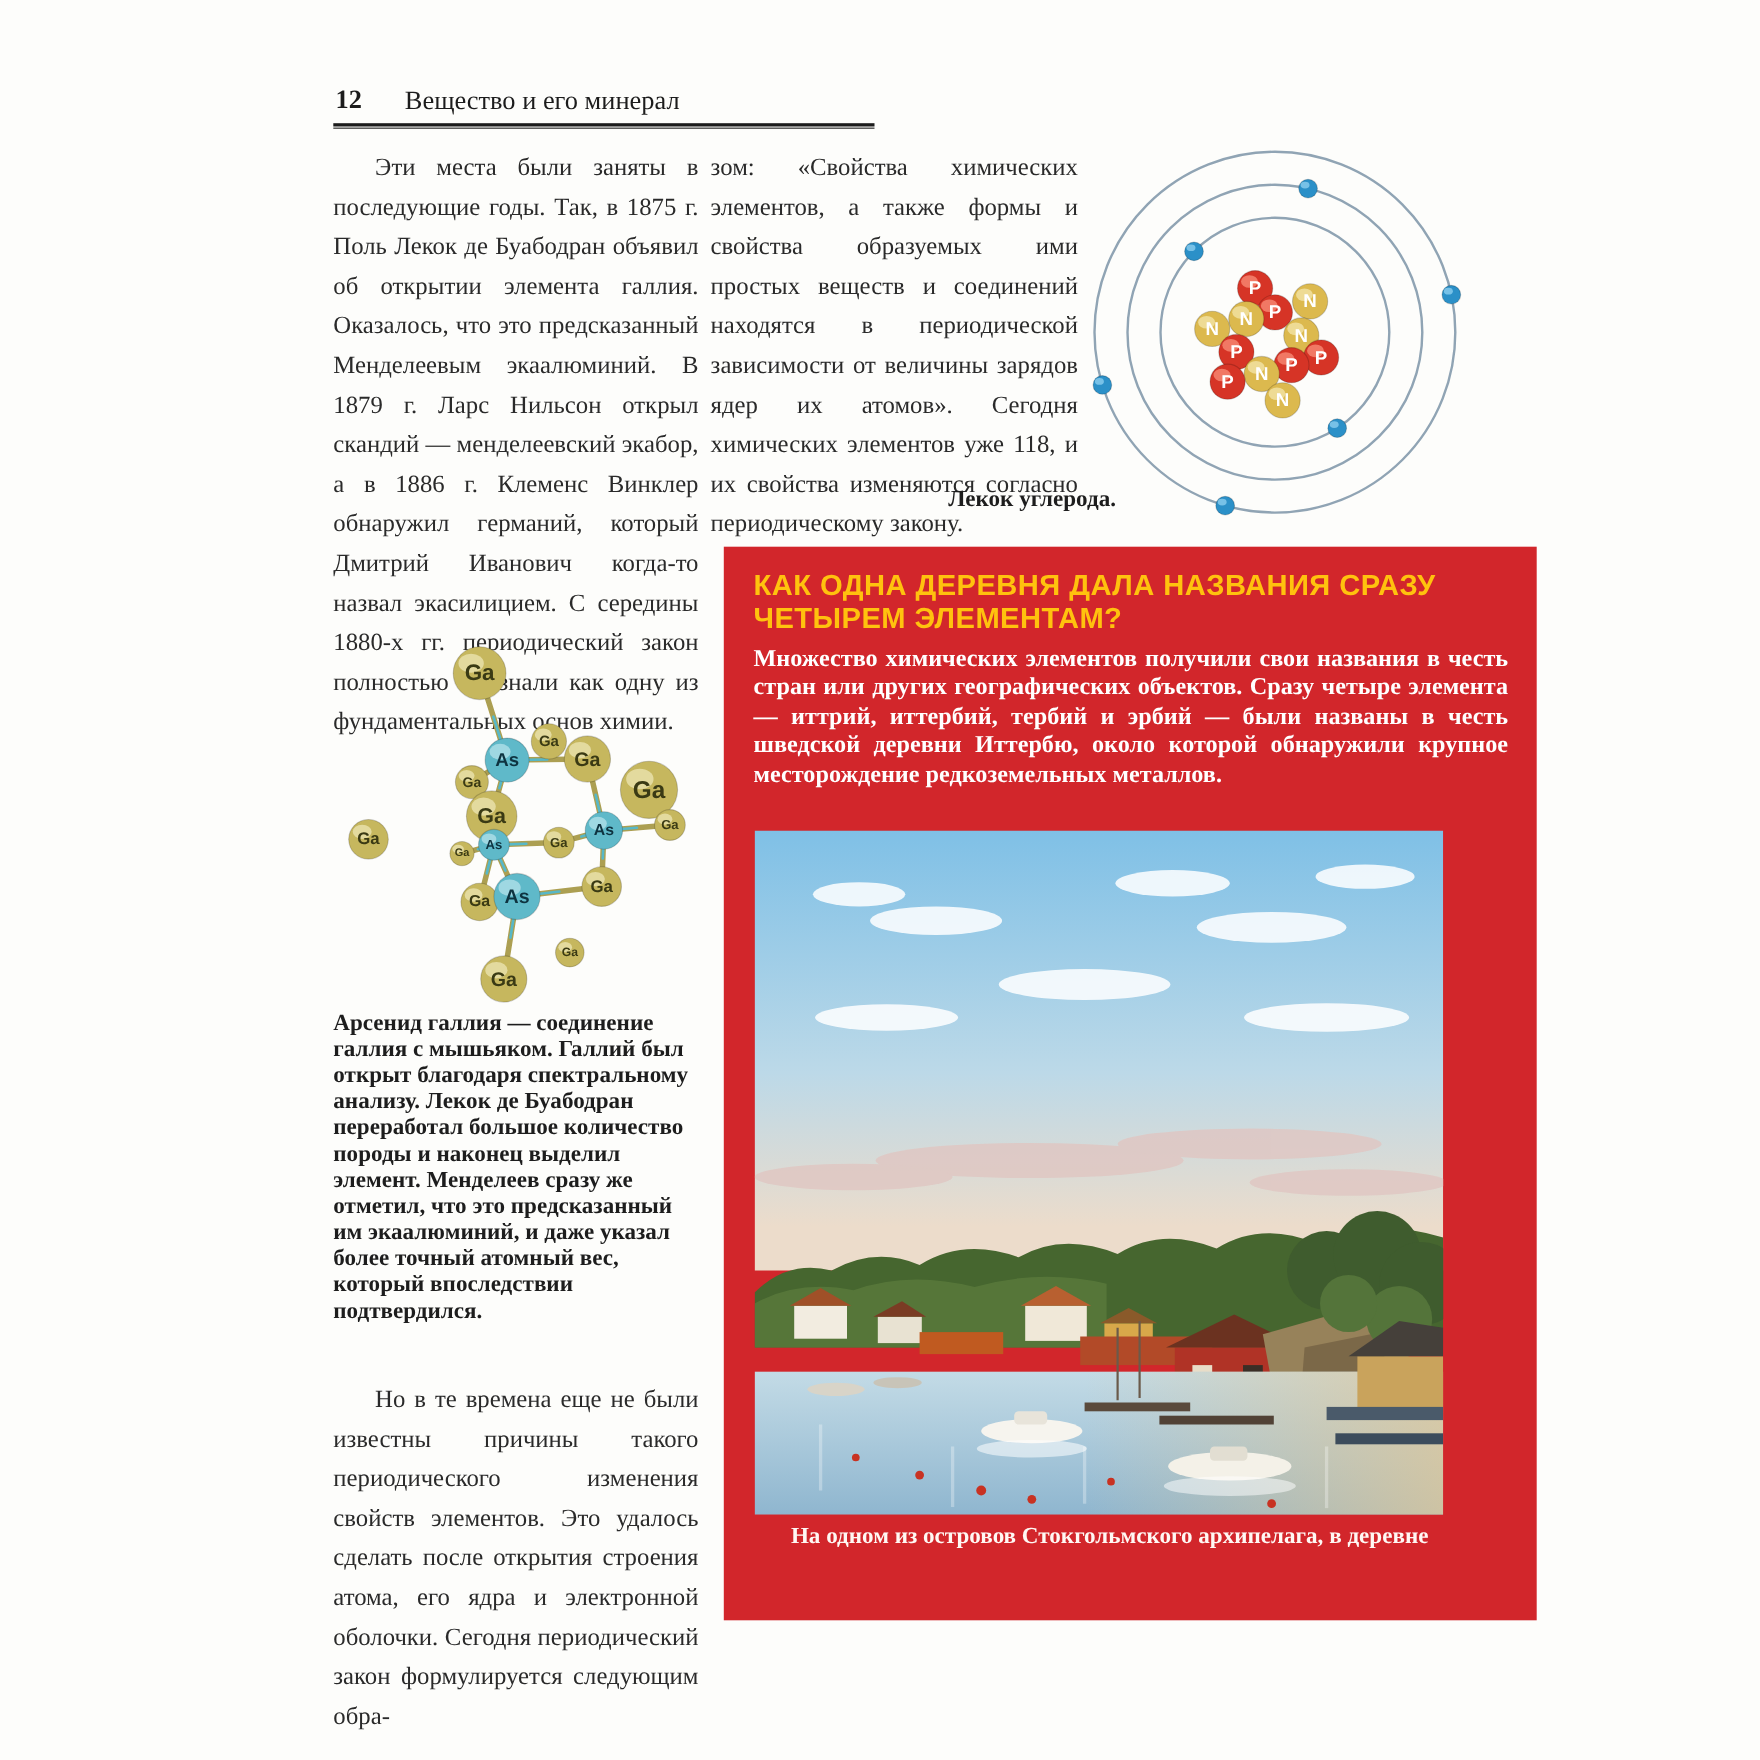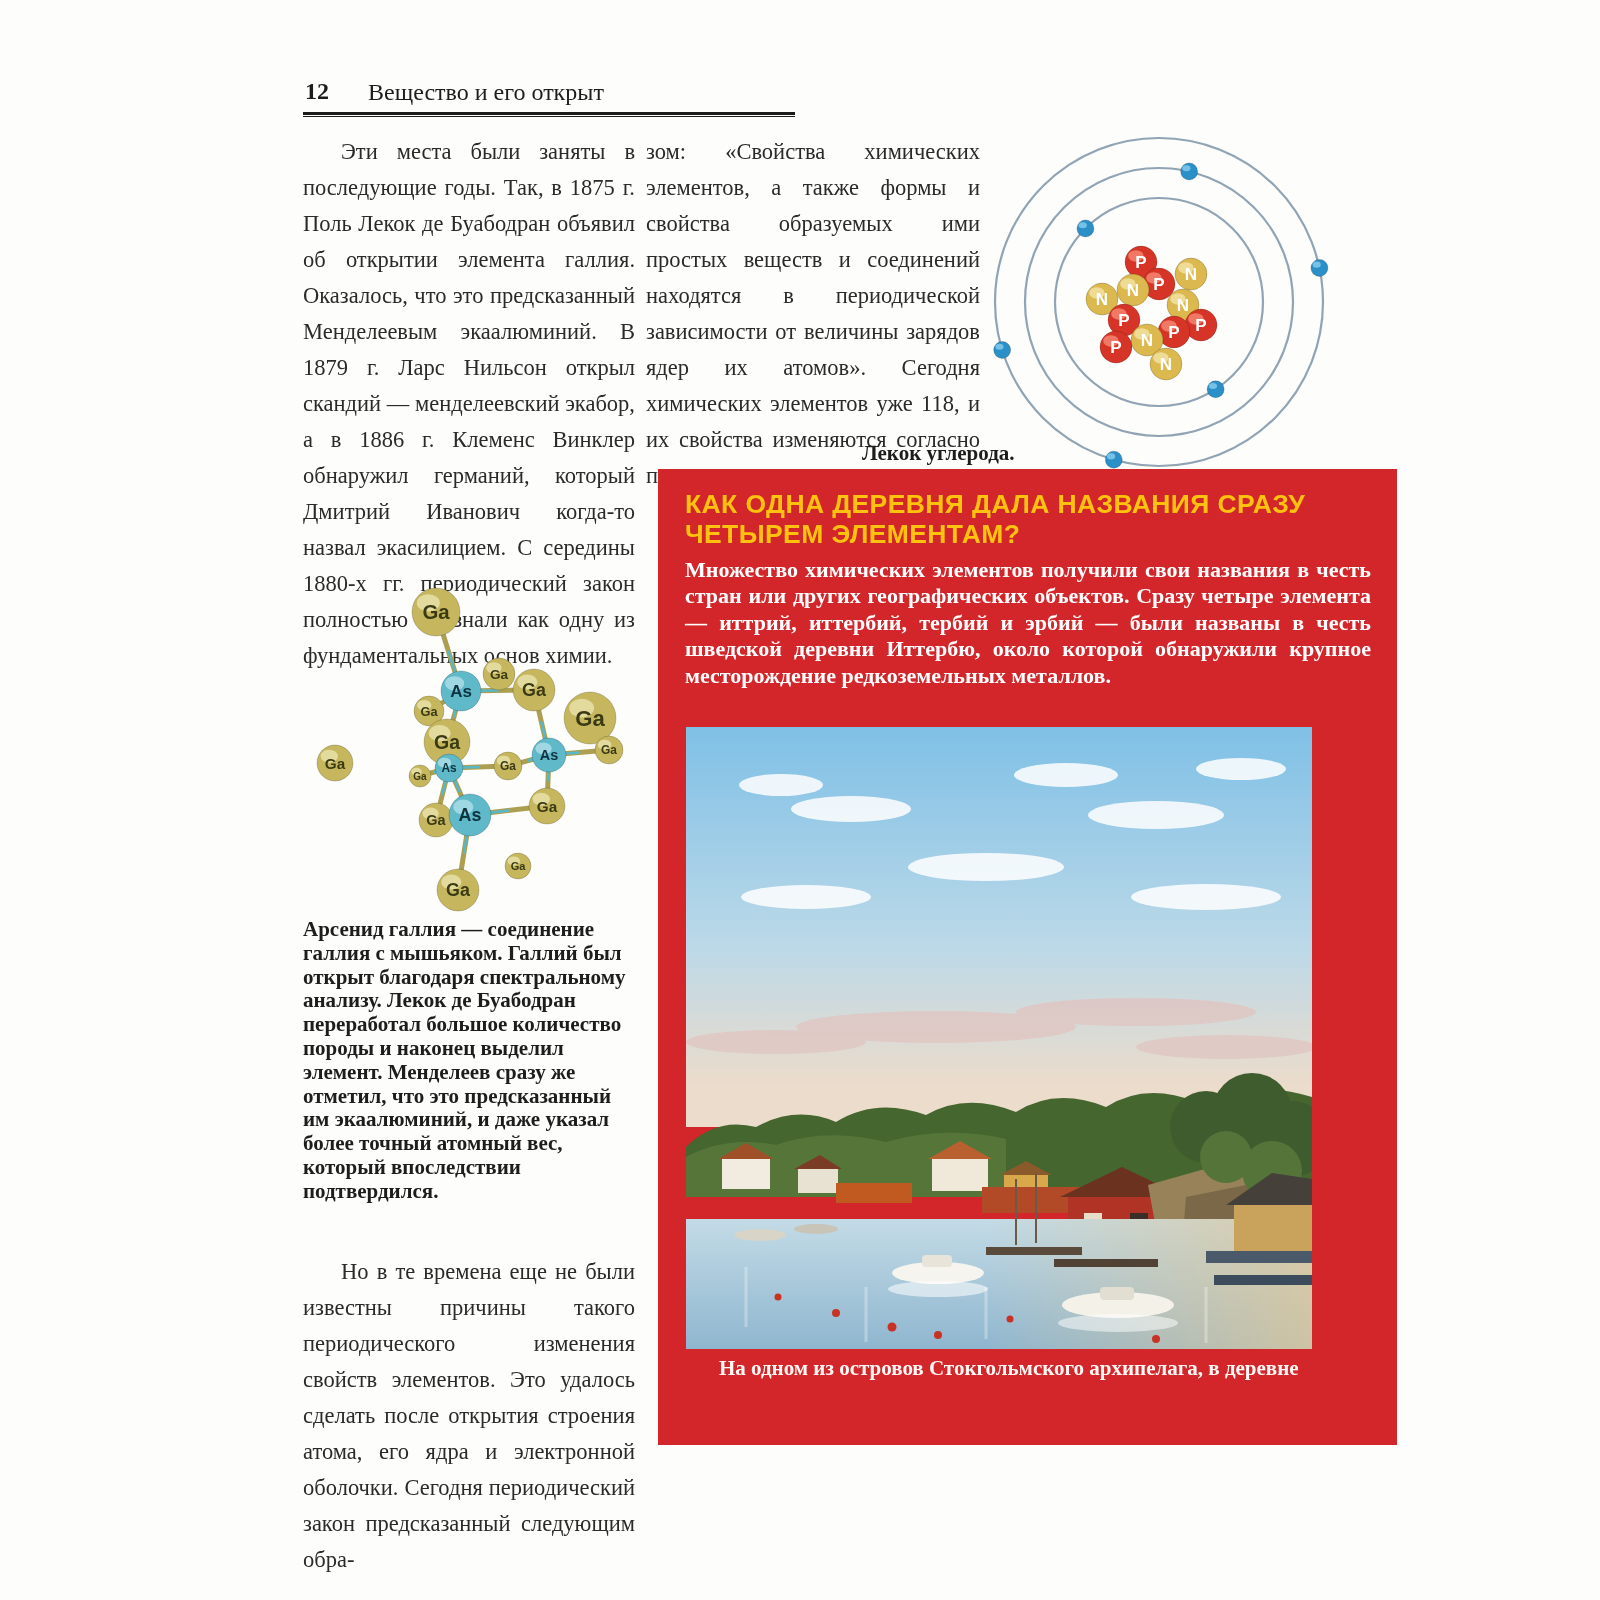--- a/index.html
+++ b/index.html
@@ -20,38 +20,38 @@
   .col1-p2{left:303px;top:1254px;width:332px;}
   .col2-p1{left:646px;top:134px;width:334px;}
   
   .fig-caption{font-size:21px;line-height:23.8px;font-weight:bold;color:#1d1d1d;}
   .col1-caption{left:303px;top:918px;width:332px;}
   .atom-caption{left:862px;top:442px;}
   
   .molecule-fig{left:290px;top:578px;width:352px;height:334px;}
   .atom-fig{left:972px;top:120px;width:414px;height:358px;}
   
-  .red-box{left:658px;top:469px;width:739px;height:976px;background:#d2262b;}
+  .red-box{left:658px;top:497px;width:739px;height:976px;background:#d2262b;}
   .box-title{position:absolute;left:27px;top:20px;width:684px;
     font-family:"Liberation Sans","DejaVu Sans",sans-serif;font-weight:bold;
     font-size:26.5px;line-height:30px;color:#ffc20e;letter-spacing:.4px;}
   .box-body{position:absolute;left:27px;top:88px;width:686px;
     font-size:22px;line-height:26.4px;font-weight:bold;color:#ffffff;text-align:justify;}
   .box-photo{position:absolute;left:28px;top:258px;width:626px;height:622px;display:block;}
   .box-caption{position:absolute;left:27px;top:886px;width:648px;
     font-size:21px;line-height:26px;font-weight:bold;color:#fff8f4;margin-left:34px;}
   .figsvg{width:100%;height:100%;display:block;}
 </style>
 </head>
 <body>
 
 <div id="page">
 
   <div class="abs head-num">12</div>
-  <div class="abs head-title">Вещество и его открыт</div>
+  <div class="abs head-title">Вещество и его минерал</div>
   <div class="abs head-rule"></div>
 
   <div class="abs bodytext indent col1-p1">Эти места были заняты в последующие годы. Так, в 1875 г. Поль Лекок де Буабодран объявил об открытии элемента галлия. Оказалось, что это предсказанный Менделеевым экаалюминий. В 1879 г. Ларс Нильсон открыл скандий — менделеевский экабор, а в 1886 г. Клеменс Винклер обнаружил германий, который Дмитрий Иванович когда-то назвал экасилицием. С середины 1880-х гг. периодический закон полностью признали как одну из фундаментальных основ химии.</div>
 
   <div class="abs molecule-fig">
     <svg id="molecule-svg" class="figsvg" viewBox="0 0 352 334">
         <line x1="146" y1="34" x2="171" y2="113" stroke="#ac9f52" stroke-width="5" stroke-linecap="round"></line>
         <line x1="171" y1="113" x2="158.5" y2="73.5" stroke="#57b8c8" stroke-width="2.4" stroke-linecap="round"></line>
         <line x1="171" y1="113" x2="244" y2="112" stroke="#ac9f52" stroke-width="5" stroke-linecap="round"></line>
         <line x1="171" y1="113" x2="207.5" y2="112.5" stroke="#57b8c8" stroke-width="2.4" stroke-linecap="round"></line>
@@ -136,21 +136,21 @@
         <ellipse cx="223.84" cy="283.06" rx="6.24" ry="4.68" fill="#f2ecc0" opacity="0.65"></ellipse>
         <text x="228" y="288" fill="#3a3a14" font-size="11.049999999999999" font-family="&quot;Liberation Sans&quot;,&quot;DejaVu Sans&quot;,sans-serif" font-weight="bold" text-anchor="middle" dominant-baseline="central">Ga</text>
         <circle cx="168" cy="312" r="21" fill="#c6b75e" stroke="rgba(0,0,0,0.18)" stroke-width="1"></circle>
         <ellipse cx="161.28" cy="304.02" rx="10.08" ry="7.56" fill="#f2ecc0" opacity="0.65"></ellipse>
         <text x="168" y="312" fill="#3a3a14" font-size="17.849999999999998" font-family="&quot;Liberation Sans&quot;,&quot;DejaVu Sans&quot;,sans-serif" font-weight="bold" text-anchor="middle" dominant-baseline="central">Ga</text>
       </svg>
   </div>
 
   <div class="abs fig-caption col1-caption">Арсенид галлия — соединение галлия с мышьяком. Галлий был открыт благодаря спектральному анализу. Лекок де Буабодран переработал большое количество породы и наконец выделил элемент. Менделеев сразу же отметил, что это предсказанный им экаалюминий, и даже указал более точный атомный вес, который впоследствии подтвердился.</div>
 
-  <div class="abs bodytext indent col1-p2">Но в те времена еще не были известны причины такого периодического изменения свойств элементов. Это удалось сделать после открытия строения атома, его ядра и электронной оболочки. Сегодня периодический закон предсказанный следующим обра-</div>
+  <div class="abs bodytext indent col1-p2">Но в те времена еще не были известны причины такого периодического изменения свойств элементов. Это удалось сделать после открытия строения атома, его ядра и электронной оболочки. Сегодня периодический закон формулируется следующим обра-</div>
 
   <div class="abs bodytext col2-p1">зом: «Свойства химических элементов, а также формы и свойства образуемых ими простых веществ и соединений находятся в периодической зависимости от величины зарядов ядер их атомов». Сегодня химических элементов уже 118, и их свойства изменяются согласно периодическому закону.</div>
 
   <div class="abs atom-fig">
     <svg id="atom-svg" class="figsvg" viewBox="0 0 414 358">
         <circle cx="187" cy="182" r="104" fill="none" stroke="#90a4b4" stroke-width="2.2"></circle>
         <circle cx="187" cy="182" r="134" fill="none" stroke="#90a4b4" stroke-width="2.2"></circle>
         <circle cx="187" cy="182" r="164" fill="none" stroke="#90a4b4" stroke-width="2.2"></circle>
         <circle cx="169" cy="142" r="16" fill="#d63426" stroke="rgba(0,0,0,0.18)" stroke-width="1"></circle>
         <ellipse cx="163.88" cy="135.92" rx="7.68" ry="5.76" fill="#ff9c86" opacity="0.65"></ellipse>

